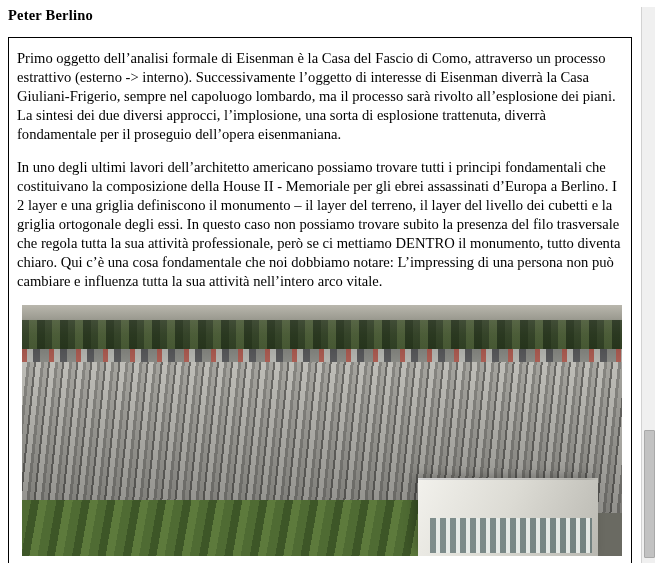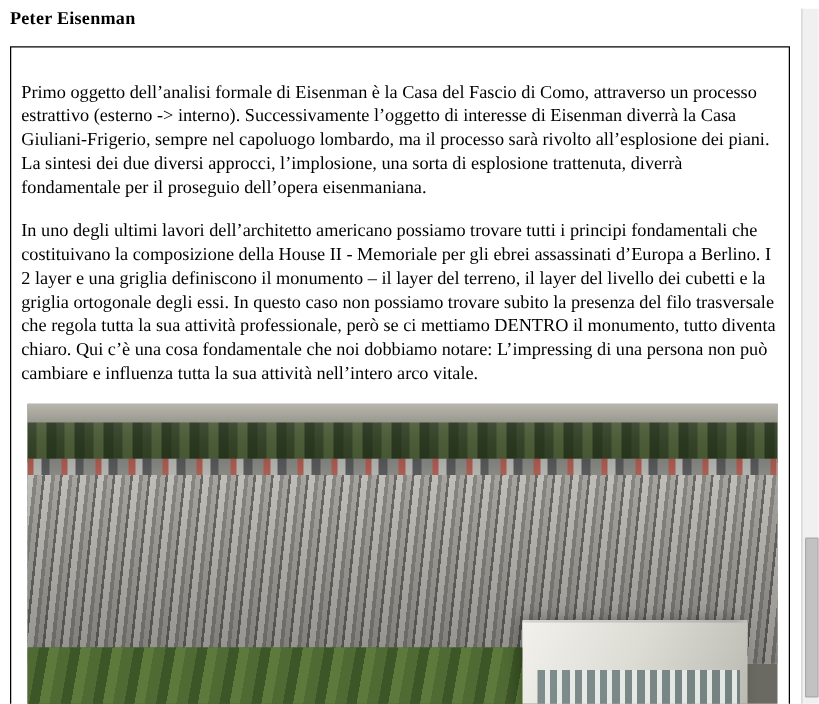--- a/index.html
+++ b/index.html
@@ -40,21 +40,21 @@
     background: #ffffff;
     overflow: hidden;
   }
   .body-text {
     padding: 11px 10px 0 8px;
   }
   .para {
     font-size: 14.6px;
     line-height: 1.30;
     text-align: left;
-    margin: 16px 0 14px 0;
+    margin: 0 0 14px 0;
   }
   .figure-wrap {
     margin: 0 0 0 5px;
     width: 600px;
     height: 251px;
     overflow: hidden;
     position: relative;
     background: #6a6a62;
   }
   
@@ -161,21 +161,21 @@
     background: #c2c2c2;
     border: 1px solid #a9a9a9;
     border-radius: 1px;
   }
 </style>
 </head>
 <body>
 
 <div class="page">
 
-  <div class="doc-title">Peter Eisenman</div>
+  <div class="doc-title">Peter Berlino</div>
 
   <div class="content-frame">
     <div class="body-text">
 
       <p class="para">Primo oggetto dell’analisi formale di Eisenman è la Casa del Fascio di Como, attraverso un processo estrattivo (esterno -&gt; interno). Successivamente l’oggetto di interesse di Eisenman diverrà la Casa Giuliani-Frigerio, sempre nel capoluogo lombardo, ma il processo sarà rivolto all’esplosione dei piani. La sintesi dei due diversi approcci, l’implosione, una sorta di esplosione trattenuta, diverrà fondamentale per il proseguio dell’opera eisenmaniana.</p>
 
       <p class="para">In uno degli ultimi lavori dell’architetto americano possiamo trovare tutti i principi fondamentali che costituivano la composizione della House II - Memoriale per gli ebrei assassinati d’Europa a Berlino. I 2 layer e una griglia definiscono il monumento – il layer del terreno, il layer del livello dei cubetti e la griglia ortogonale degli essi. In questo caso non possiamo trovare subito la presenza del filo trasversale che regola tutta la sua attività professionale, però se ci mettiamo DENTRO il monumento, tutto diventa chiaro. Qui c’è una cosa fondamentale che noi dobbiamo notare: L’impressing di una persona non può cambiare e influenza tutta la sua attività nell’intero arco vitale.</p>
 
       <div class="figure-wrap">
         <div class="photo">

